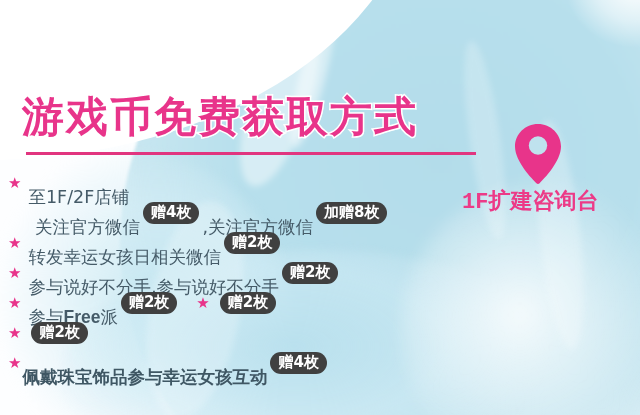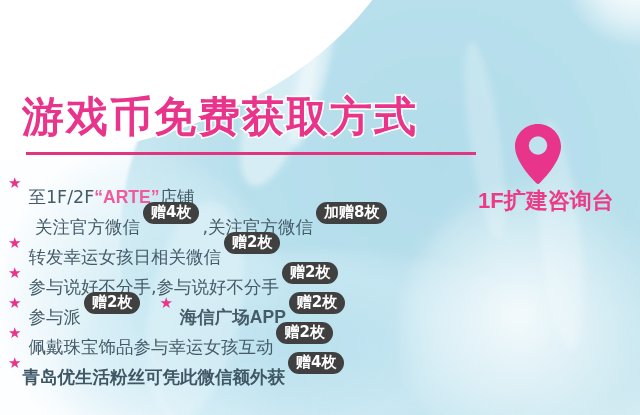--- a/index.html
+++ b/index.html
@@ -76,24 +76,24 @@
     font-family:"DejaVu Sans","Liberation Sans",sans-serif;
   }
   .title-rule{
     position:absolute;left:26px;top:152px;width:450px;height:3px;
     background:#e1357f;
   }
 
   .pin-wrap{position:absolute;left:512px;top:123px;width:52px;height:62px;}
   .pin-wrap svg{display:block;}
   .pin-label{
-    position:absolute;left:478px;top:186px;
+    position:absolute;left:462px;top:186px;
     font-size:22px;font-weight:bold;color:#ec3a87;
     white-space:nowrap;letter-spacing:0px;
-    font-family:Liberation Sans, sans-serif;
+    font-family:Liberation Mono, monospace;
     text-align:center;
   }
 
   .lines{position:absolute;left:8px;top:168px;width:632px;}
   .line{
     display:flex;align-items:center;
     color:#455b68;
     font-size:17.5px;
     line-height:30px;
     height:30px;
@@ -155,21 +155,20 @@
         <circle cx="26" cy="22.5" r="9.2" fill="#bfe2ee"></circle>
       </svg>
     </div>
     <div class="pin-label">1F扩建咨询台</div>
 
     <div class="lines" id="lines">
         <div class="line">
           <span class="star">★</span>
           <span class="txt">至1F </span>
           <span class="txt">/2F </span>
-          <span class="txt brand">“ARTE”</span>
           <span class="txt"> 店铺</span>
         </div>
         <div class="line indent">
           <span class="txt">关注官方微信</span>
           <span class="badge">赠4枚</span>
           <span class="txt">,关注官方微信</span>
           <span class="badge">加赠8枚</span>
         </div>
         <div class="line">
           <span class="star">★</span>
@@ -177,33 +176,32 @@
           <span class="badge">赠2枚</span>
         </div>
         <div class="line">
           <span class="star">★</span>
           <span class="txt">参与说好不分手,参与说好不分手</span>
           <span class="badge">赠2枚</span>
         </div>
         <div class="line">
           <span class="star">★</span>
           <span class="txt">参与</span>
+          <span class="txt bold-em plain-lat">Free</span>
           <span class="txt">派</span>
           <span class="badge">赠2枚</span>
           <span class="gap-mid"></span>
           <span class="star">★</span>
-          <span class="txt bold-em plain-lat">海信广场APP</span>
-          <span class="badge">赠2枚</span>
-        </div>
-        <div class="line">
-          <span class="star">★</span>
-          <span class="txt">佩戴珠宝饰品参与幸运女孩互动</span>
+          <span class="badge">赠2枚</span>
+        </div>
+        <div class="line">
+          <span class="star">★</span>
           <span class="badge">赠2枚</span>
         </div>
         <div class="line last">
           <span class="star tight">★</span>
-          <span class="txt">青岛优生活粉丝可凭此微信额外获</span>
+          <span class="txt">佩戴珠宝饰品参与幸运女孩互动</span>
           <span class="badge">赠4枚</span>
         </div>
       </div>
 
   </div>
 </div>
 
 </body></html>

